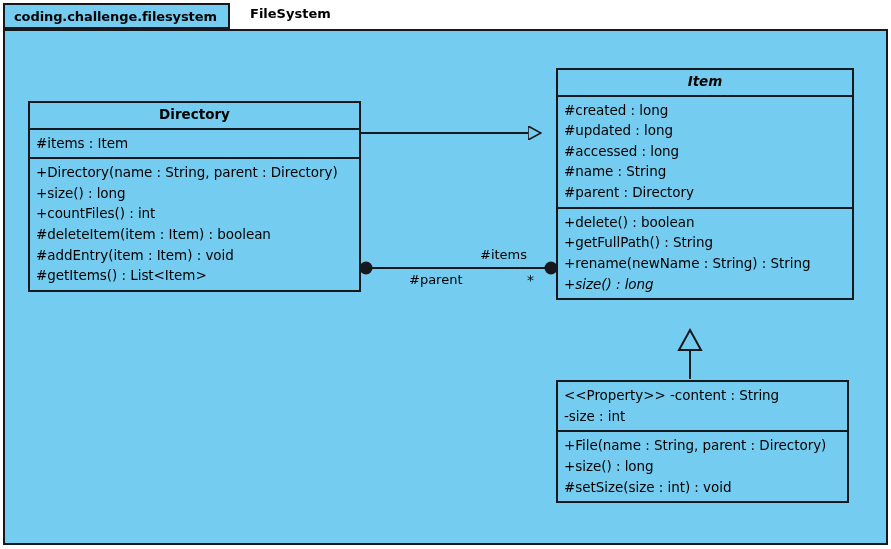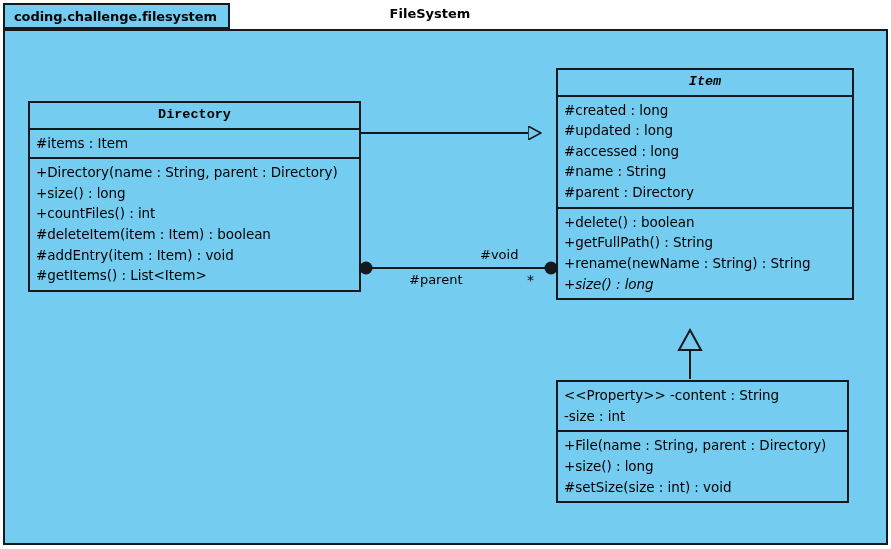--- a/index.html
+++ b/index.html
@@ -39,21 +39,20 @@
     font-weight: bold;
     color: #000000;
     letter-spacing: -0.1px;
   }
 
   .diagram-title {
     position: absolute;
     left: 250px;
     top: 6px;
     width: 360px;
-    text-align: center;
     font-size: 13px;
     font-weight: bold;
     color: #000000;
   }
 
   
   .pkg-body {
     position: absolute;
     left: 3px;
     top: 29px;
@@ -73,21 +72,20 @@
     z-index: 5;
   }
   .uml-name {
     text-align: center;
     font-size: 13.5px;
     font-weight: bold;
     color: #000;
     padding: 4px 6px 5px 6px;
     border-bottom: 2px solid #15181c;
     line-height: 1.15;
-    font-family: Liberation Mono, monospace;
   }
   .uml-name.abstract { font-style: italic; }
 
   .uml-compartment {
     padding: 3px 2px 4px 2px;
     border-bottom: 2px solid #15181c;
   }
   .uml-compartment:last-child { border-bottom: none; }
 
   .uml-feature {
@@ -155,21 +153,21 @@
       <path d="M 690 330 L 701 350 L 679 350 z" fill="#74CDF0" stroke="#15181c" stroke-width="2"></path>
     </g>
 
     <g>
       <line x1="363" y1="268" x2="554" y2="268" stroke="#15181c" stroke-width="2"></line>
       <circle cx="366" cy="268" r="6.5" fill="#15181c"></circle>
       <circle cx="551" cy="268" r="6.5" fill="#15181c"></circle>
     </g>
   </svg>
 
-  <div class="edge-label" id="label-items">#void</div>
+  <div class="edge-label" id="label-items">#items</div>
   <div class="edge-label" id="label-parent">#parent</div>
   <div class="edge-label" id="label-mult">*</div>
 
   <div class="uml-class" id="class-directory">
     <div class="uml-name">Directory</div>
     <div class="uml-compartment">
       <div class="uml-feature">#items : Item</div>
     </div>
     <div class="uml-compartment">
       <div class="uml-feature">+Directory(name : String, parent : Directory)</div>

